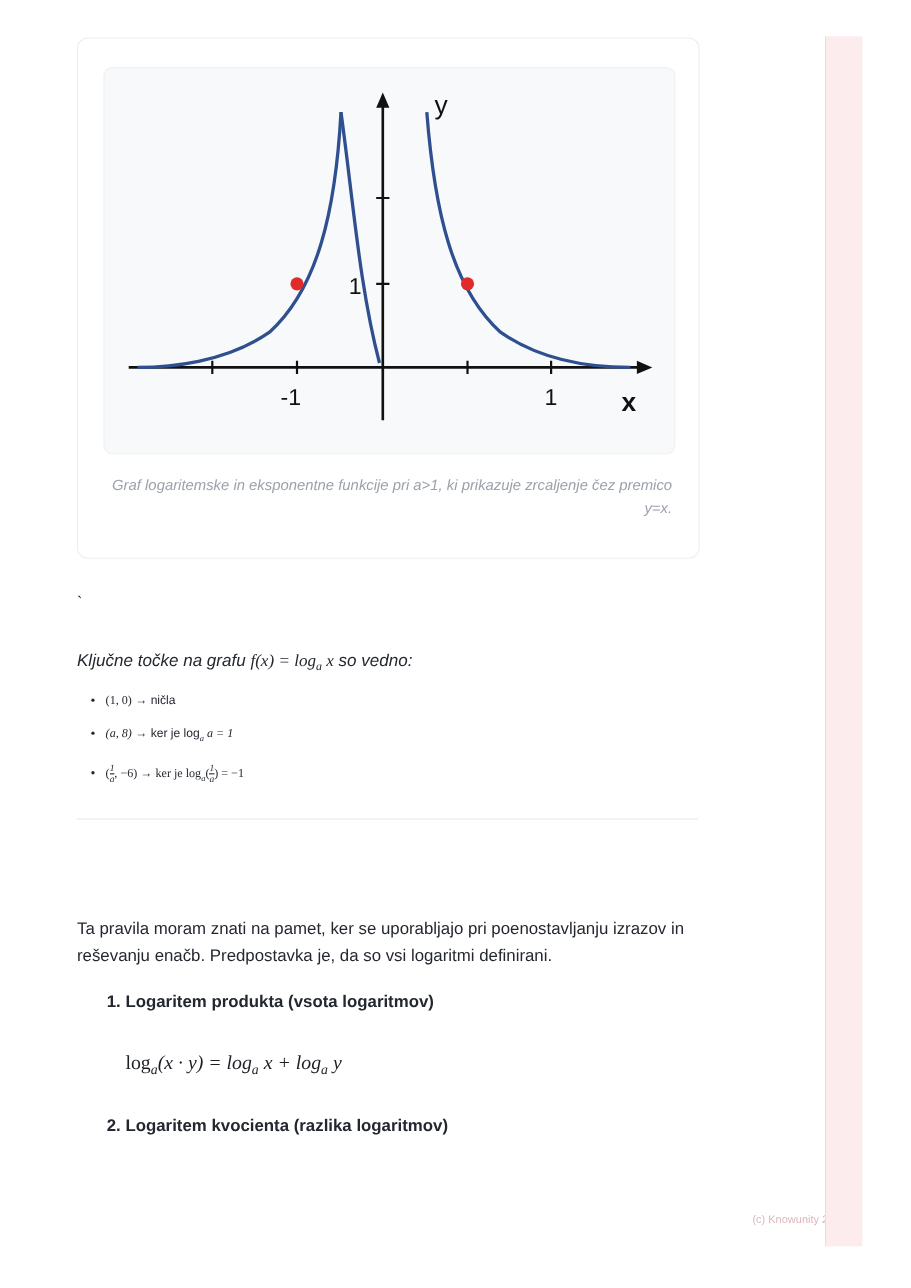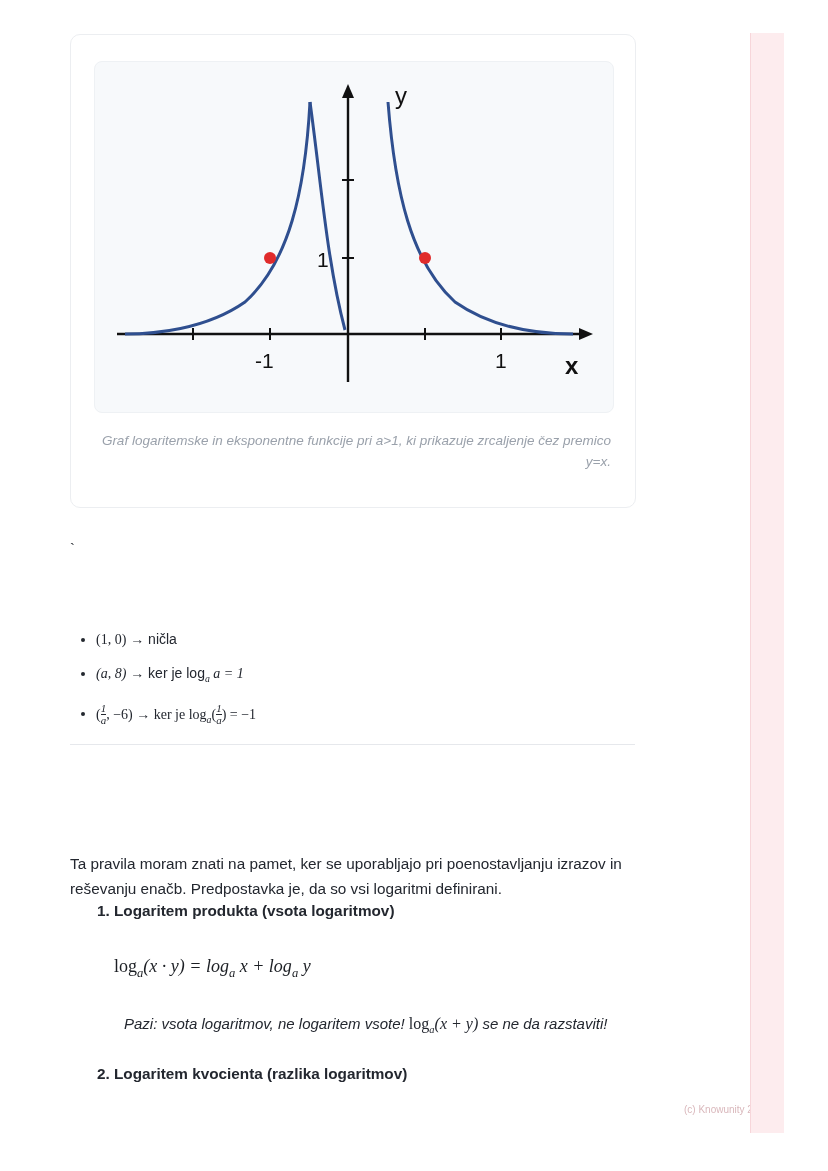--- a/index.html
+++ b/index.html
@@ -97,21 +97,21 @@
   .bullets {
     position: absolute;
     left: 70px;
     top: 632px;
     width: 600px;
     margin: 0;
     padding: 0 0 0 26px;
     list-style: disc;
   }
   .bullets li {
-    font-size: 14px;
+    font-size: 11px;
     line-height: 1.0;
     margin-bottom: 19px;
     color: #23272f;
   }
   .divider {
     position: absolute;
     left: 70px;
     top: 744px;
     width: 565px;
     height: 1px;
@@ -122,21 +122,21 @@
     left: 70px;
     top: 773px;
     font-size: 22px;
     font-weight: bold;
     color: #f1636a;
     letter-spacing: 0.1px;
   }
   .para {
     position: absolute;
     left: 70px;
-    top: 837px;
+    top: 818px;
     width: 570px;
     font-size: 15.3px;
     line-height: 1.62;
     color: #23272f;
   }
   .olist {
     position: absolute;
     left: 70px;
     top: 890px;
     width: 580px;
@@ -225,20 +225,23 @@
           <text x="160" y="306" font-family="Liberation Sans, sans-serif" font-size="21" fill="#111111">-1</text>
           <text x="400" y="306" font-family="Liberation Sans, sans-serif" font-size="21" fill="#111111">1</text>
           <text x="222" y="205" font-family="Liberation Sans, sans-serif" font-size="21" fill="#111111">1</text>
         </svg>
       </div>
       <div class="figure-caption">Graf logaritemske in eksponentne funkcije pri a&gt;1, ki prikazuje zrcaljenje čez premico y=x.</div>
     </div>
 
     <div class="backtick">`</div>
 
+    <div class="lead-italic">
+      <span>Ključne točke na grafu </span><span class="mathi">f(x) = log</span><sub class="mathi">a</sub><span class="mathi"> x</span><span> so vedno:</span>
+    </div>
 
     <ul class="bullets">
       <li>
         <span class="mathn">(1, 0)</span><span> → ničla</span>
       </li>
       <li>
         <span class="mathi">(a, 8)</span><span> → ker je log</span><sub class="mathi">a</sub><span class="mathi"> a = 1</span>
       </li>
       <li>
         <span class="mathn">(</span><span class="frac"><span class="num">1</span><span class="den">a</span></span><span class="mathn">, −6) → ker je log</span><sub class="mathi">a</sub><span class="mathn">(</span><span class="frac"><span class="num">1</span><span class="den">a</span></span><span class="mathn">) = −1</span>
@@ -249,23 +252,20 @@
 
 
     <p class="para">Ta pravila moram znati na pamet, ker se uporabljajo pri poenostavljanju izrazov in reševanju enačb. Predpostavka je, da so vsi logaritmi definirani.</p>
 
     <ol class="olist">
       <li>
         <span>Logaritem produkta (vsota logaritmov)</span>
         <div class="formula">
           <span class="mathn">log</span><sub class="mathi">a</sub><span class="mathi">(x · y) = log</span><sub class="mathi">a</sub><span class="mathi"> x + log</span><sub class="mathi">a</sub><span class="mathi"> y</span>
         </div>
-        <div class="note-italic">
-          <span>Pazi: vsota logaritmov, ne logaritem vsote! </span><span class="mathy">log</span><sub class="mathi">a</sub><span class="mathi" style="font-size:16px">(x + y)</span><span> se ne da razstaviti!</span>
-        </div>
       </li>
       <li>
         <span>Logaritem kvocienta (razlika logaritmov)</span>
       </li>
     </ol>
 
     <div class="footer-note">(c) Knowunity 2025</div>
   </div>
 
   <div class="right-rail">

